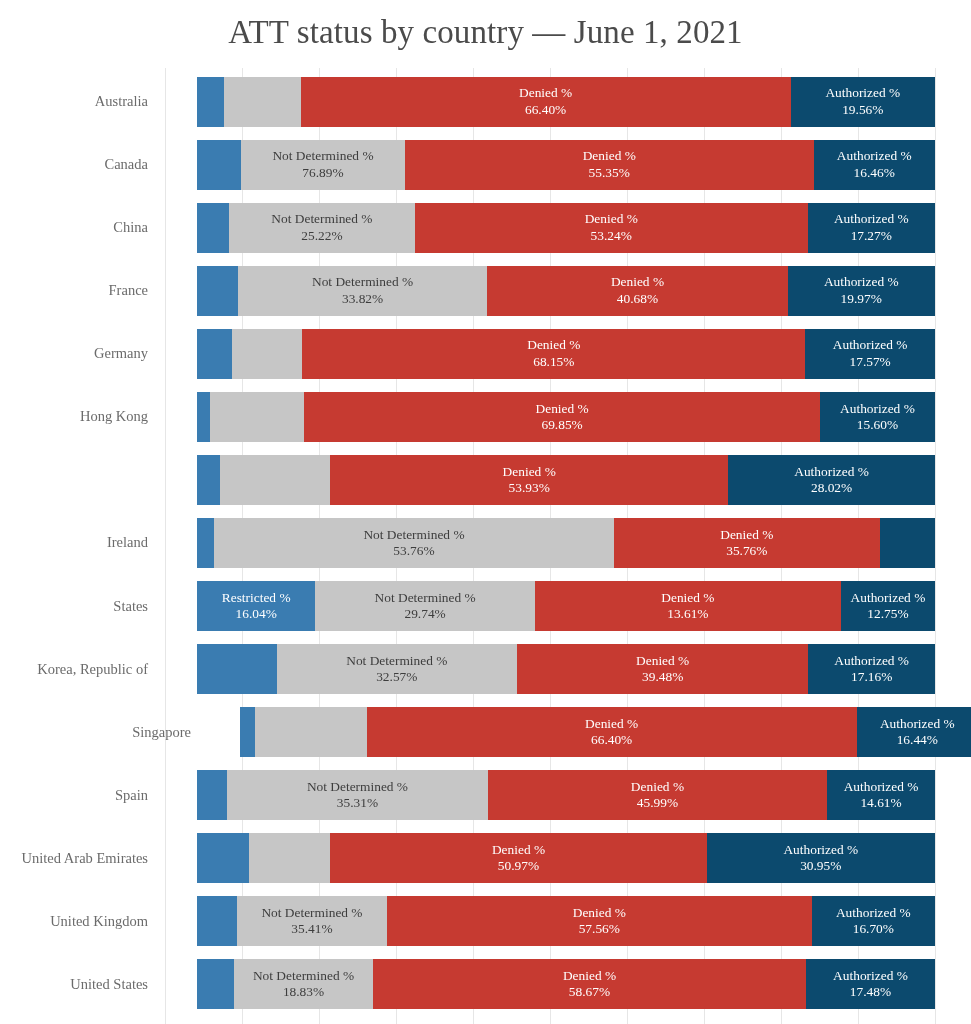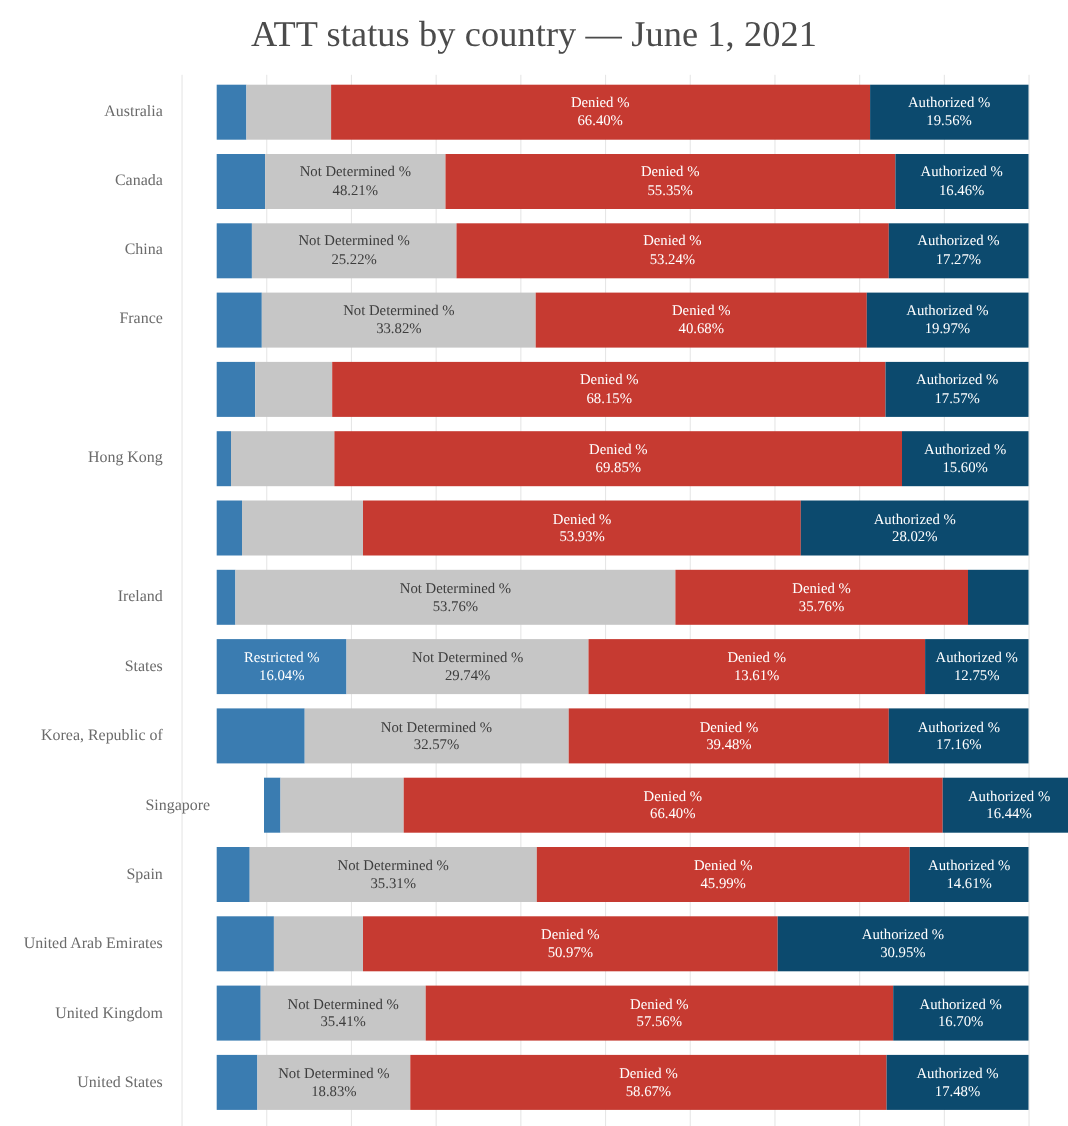--- a/index.html
+++ b/index.html
@@ -139,21 +139,21 @@
               <span class="seg-val">19.56%</span>
             </div>
           </div>
         </div>
         <div class="row" style="top: 65.0667px; height: 63.0667px;">
           <div class="row-label">Canada</div>
           <div class="bar" style="top: 6.53333px; height: 50px;">
             <div class="seg restricted nolabel" title="Restricted % 5.96%" style="width: 5.96%;"></div>
             <div class="seg notdetermined" title="Not Determined % 22.23%" style="width: 22.23%;">
               <span class="seg-name">Not Determined %</span>
-              <span class="seg-val">48.21%</span>
+              <span class="seg-val">76.89%</span>
             </div>
             <div class="seg denied" title="Denied % 55.35%" style="width: 55.35%;">
               <span class="seg-name">Denied %</span>
               <span class="seg-val">55.35%</span>
             </div>
             <div class="seg authorized" title="Authorized % 16.46%" style="width: 16.46%;">
               <span class="seg-name">Authorized %</span>
               <span class="seg-val">16.46%</span>
             </div>
           </div>
@@ -188,20 +188,21 @@
               <span class="seg-name">Denied %</span>
               <span class="seg-val">40.68%</span>
             </div>
             <div class="seg authorized" title="Authorized % 19.97%" style="width: 19.97%;">
               <span class="seg-name">Authorized %</span>
               <span class="seg-val">19.97%</span>
             </div>
           </div>
         </div>
         <div class="row" style="top: 254.267px; height: 63.0667px;">
+          <div class="row-label">Germany</div>
           <div class="bar" style="top: 6.53333px; height: 50px;">
             <div class="seg restricted nolabel" title="Restricted % 4.75%" style="width: 4.75%;"></div>
             <div class="seg notdetermined nolabel" title="Not Determined % 9.53%" style="width: 9.53%;"></div>
             <div class="seg denied" title="Denied % 68.15%" style="width: 68.15%;">
               <span class="seg-name">Denied %</span>
               <span class="seg-val">68.15%</span>
             </div>
             <div class="seg authorized" title="Authorized % 17.57%" style="width: 17.57%;">
               <span class="seg-name">Authorized %</span>
               <span class="seg-val">17.57%</span>

